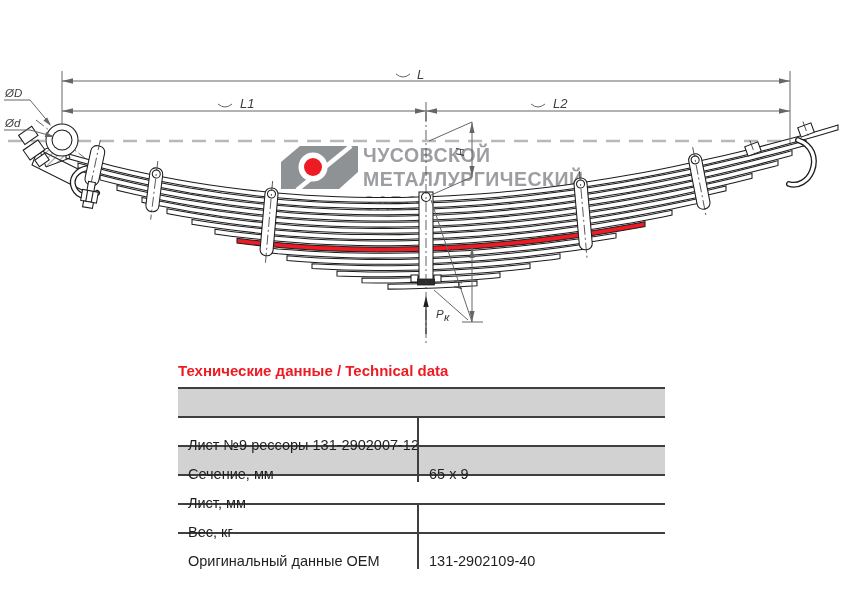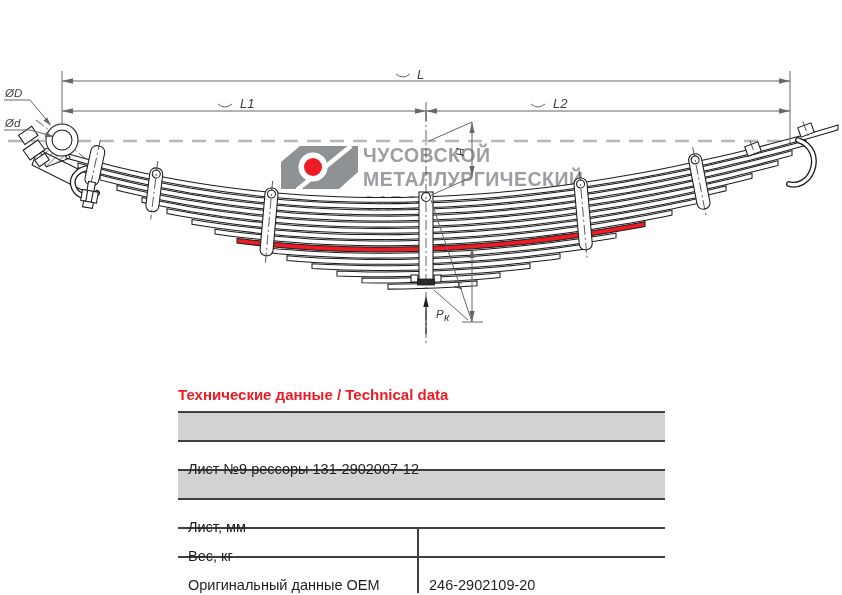--- a/index.html
+++ b/index.html
@@ -18,21 +18,21 @@
   .cl{stroke:#3a3a3a;stroke-width:0.8;stroke-dasharray:10 3 2 3;fill:none;}
   .dim{stroke:var(--dim);stroke-width:1;fill:none;}
   .dimf{fill:var(--dim);stroke:none;}
   .dtext{fill:#3c3c3c;font-style:italic;font-size:13px;}
   .dtext-sm{fill:#3c3c3c;font-style:italic;font-size:11.5px;}
   .tube-o{stroke:#1c1c1c;stroke-width:6;fill:none;stroke-linecap:round;}
   .tube-i{stroke:#fff;stroke-width:3.4;fill:none;stroke-linecap:round;}
   .logo-gray{fill:var(--logo-gray);}
   .logo-text{fill:var(--logo-text);font-weight:bold;font-size:19.5px;letter-spacing:.5px;}
   
-  .tech{position:absolute;left:178px;top:386px;width:487px;}
+  .tech{position:absolute;left:178px;top:362px;width:487px;}
   .tech-title{color:var(--red);font-weight:bold;font-size:15px;margin:0 0 8px 0;}
   .trow{display:grid;grid-template-columns:239px 1fr;border-top:2px solid var(--tline);
         height:27px;align-items:center;font-size:14.5px;color:#1f1f1f;}
   .trow.head{grid-template-columns:1fr;}
   .trow.alt{background:var(--zebra);}
   .trow.last{border-bottom:2px solid var(--tline);}
   .cell{padding-left:10px;white-space:nowrap;margin-top:48px;}
   .val{border-left:2px solid var(--tline);height:100%;display:flex;align-items:center;}
 </style>
 </head>
@@ -204,29 +204,33 @@
   </g>
 </svg>
 
 
 <div class="tech">
   <p class="tech-title">Технические данные / Technical data</p>
   <div class="trow head alt">
     <div class="cell">Лист №9 рессоры 131-2902007-12</div>
   </div>
   <div class="trow">
+    <div class="cell">Сечение, мм</div>
+    <div class="val">
+        <div class="cell">65 x 9</div>
+      </div>
   </div>
   <div class="trow alt">
     <div class="cell">Лист, мм</div>
   </div>
   <div class="trow">
     <div class="cell">Вес, кг</div>
   </div>
   <div class="trow last">
     <div class="cell">Оригинальный данные OEM</div>
     <div class="val">
-        <div class="cell">246-2902109-20</div>
+        <div class="cell">131-2902109-40</div>
       </div>
   </div>
 </div>
 
 
 
 
 </body></html>

